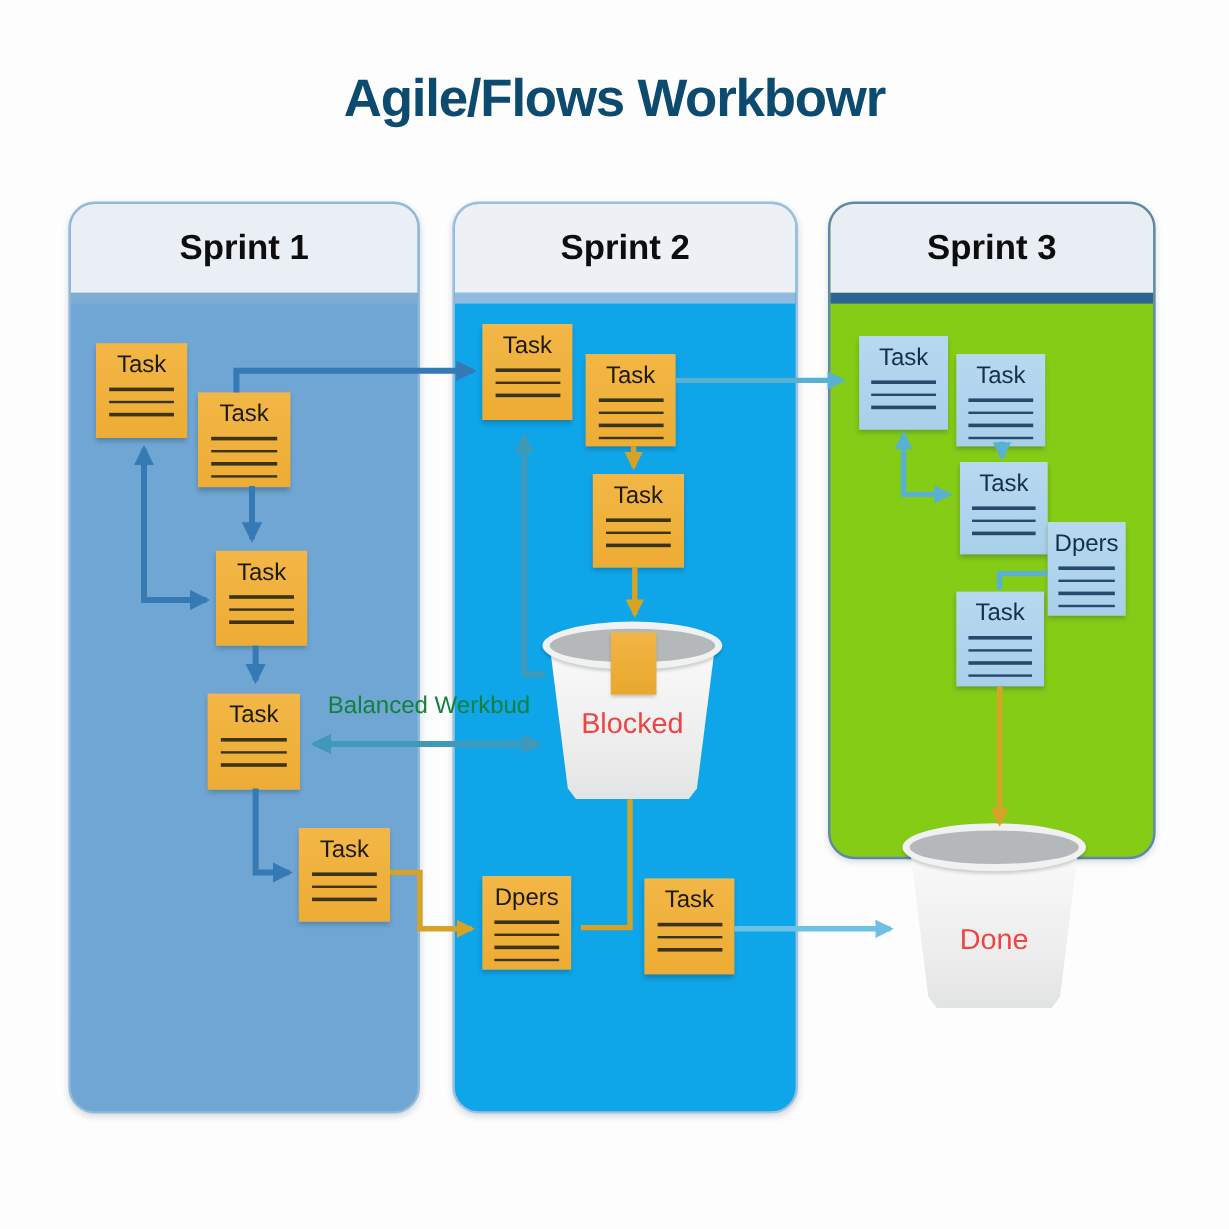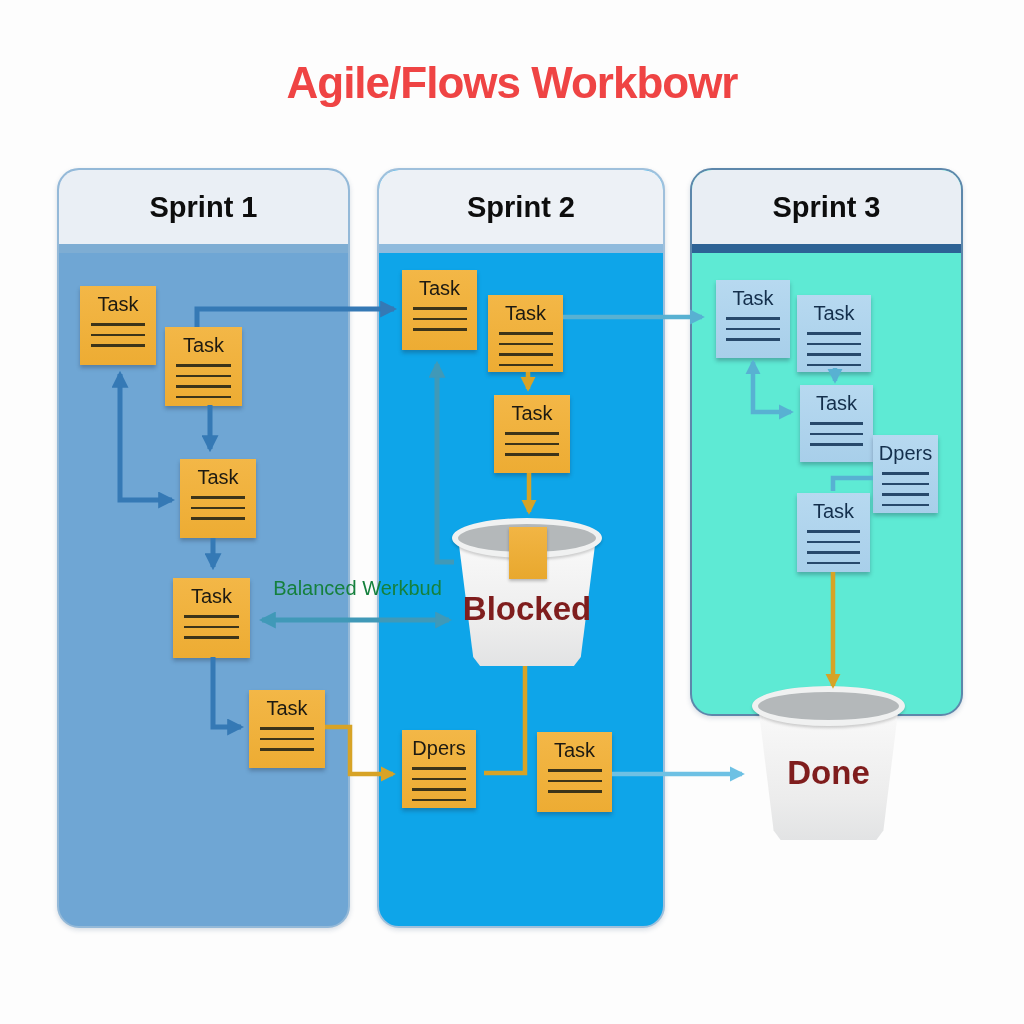--- a/index.html
+++ b/index.html
@@ -1,18 +1,18 @@
 <!DOCTYPE html>
 <html><head>
 <meta charset="utf-8">
 <style>
   html,body{margin:0;padding:0;background:#fdfdfd;font-family:"Liberation Sans",sans-serif;}
   #canvas{position:relative;width:1024px;height:1024px;overflow:hidden;background:#fdfdfd;}
   .title{position:absolute;left:0;top:58px;width:1024px;text-align:center;
-         font-size:44px;font-weight:700;color:#ef4444;letter-spacing:-1px;}
+         font-size:44px;font-weight:700;color:#0c4a6e;letter-spacing:-1px;}
   .column{position:absolute;border-radius:22px;overflow:hidden;
           box-shadow:0 2px 5px rgba(40,70,110,0.18);}
   .col-header{position:absolute;left:0;top:0;width:100%;height:74px;
               display:flex;align-items:center;justify-content:center;
               font-size:29px;font-weight:700;color:#0d0d0d;}
   .col-strip{position:absolute;left:0;top:74px;width:100%;height:9px;}
   .note{position:absolute;box-shadow:0 3px 4px rgba(30,40,60,0.30);
         display:flex;flex-direction:column;align-items:center;}
   .note.orange{background:linear-gradient(180deg,#f3b747 0%,#edac33 100%);}
   .note.blue{background:linear-gradient(180deg,#b7d9f0 0%,#a8cfea 100%);}
@@ -23,21 +23,21 @@
   .note.orange .note-line{background:#3c3419;}
   .note.blue .note-line{background:#27496b;}
   .bucket{position:absolute;}
   .bucket-rim{position:absolute;left:0;top:0;width:100%;height:40px;border-radius:50%;
               background:#b4b8ba;border:6px solid #f0f1f1;box-sizing:border-box;
               box-shadow:0 2px 3px rgba(0,0,0,0.18);z-index:2;}
   .bucket-body{position:absolute;left:4%;top:19px;width:92%;height:calc(100% - 19px);
                background:linear-gradient(180deg,#fafafa 0%,#ececec 70%,#e2e3e4 100%);
                clip-path:polygon(0% 0%,100% 0%,89% 93%,84% 100%,16% 100%,11% 93%);z-index:1;}
   .bucket-label{position:absolute;left:0;width:100%;text-align:center;
-                font-size:33px;font-weight:700;color:#7f1d1d;z-index:4;}
+                font-size:24px;font-weight:400;color:#ef4444;z-index:4;}
   .bucket-chip{position:absolute;background:linear-gradient(180deg,#f2b544 0%,#e8a82e 100%);
                box-shadow:0 2px 3px rgba(0,0,0,0.25);z-index:3;}
   .connector-label{position:absolute;font-size:20px;font-weight:500;color:#15803d;
                    text-align:center;white-space:nowrap;z-index:6;}
   #arrows{position:absolute;left:0;top:0;width:1024px;height:1024px;
           pointer-events:none;z-index:5;}
 </style>
 </head>
 <body>
 
@@ -49,38 +49,38 @@
           <span>Sprint 1</span>
         </div>
         <div class="col-strip" style="background: rgb(126, 173, 211);"></div>
       </div>
       <div class="column" style="left: 377px; top: 168px; width: 288px; height: 760px; background: #0ea5e9; border: 2px solid rgb(159, 192, 220); box-sizing: border-box;">
         <div class="col-header" style="background: rgb(237, 241, 246);">
           <span>Sprint 2</span>
         </div>
         <div class="col-strip" style="background: rgb(144, 187, 221);"></div>
       </div>
-      <div class="column" style="left: 690px; top: 168px; width: 273px; height: 548px; background: #5eead4; border: 2px solid rgb(93, 135, 171); box-sizing: border-box;">
+      <div class="column" style="left: 690px; top: 168px; width: 273px; height: 548px; background: #84cc16; border: 2px solid rgb(93, 135, 171); box-sizing: border-box;">
         <div class="col-header" style="background: rgb(233, 238, 244);">
           <span>Sprint 3</span>
         </div>
         <div class="col-strip" style="background: rgb(45, 98, 149);"></div>
       </div>
     </div>
   <div id="buckets-layer">
       <div class="bucket" style="left: 452px; top: 518px; width: 150px; height: 148px;">
         <div class="bucket-body"></div>
         <div class="bucket-rim"></div>
         <div class="bucket-chip" style="left: 57px; top: 9px; width: 38px; height: 52px;"></div>
         <div class="bucket-label" style="top: 72px;">Blocked</div>
       </div>
       <div class="bucket" style="left: 752px; top: 686px; width: 153px; height: 154px;">
         <div class="bucket-body"></div>
         <div class="bucket-rim"></div>
-        <div class="bucket-label" style="top: 68px; text-align: center;">Done</div>
+        <div class="bucket-label" style="top: 84px; text-align: center;">Done</div>
       </div>
     </div>
   <div id="notes-layer">
       <div class="note orange" style="left: 80px; top: 286px; width: 76px; height: 79px;">
         <div class="note-label">Task</div>
         <div class="note-line"></div>
         <div class="note-line"></div>
         <div class="note-line"></div>
       </div>
       <div class="note orange" style="left: 165px; top: 327px; width: 77px; height: 79px;">

